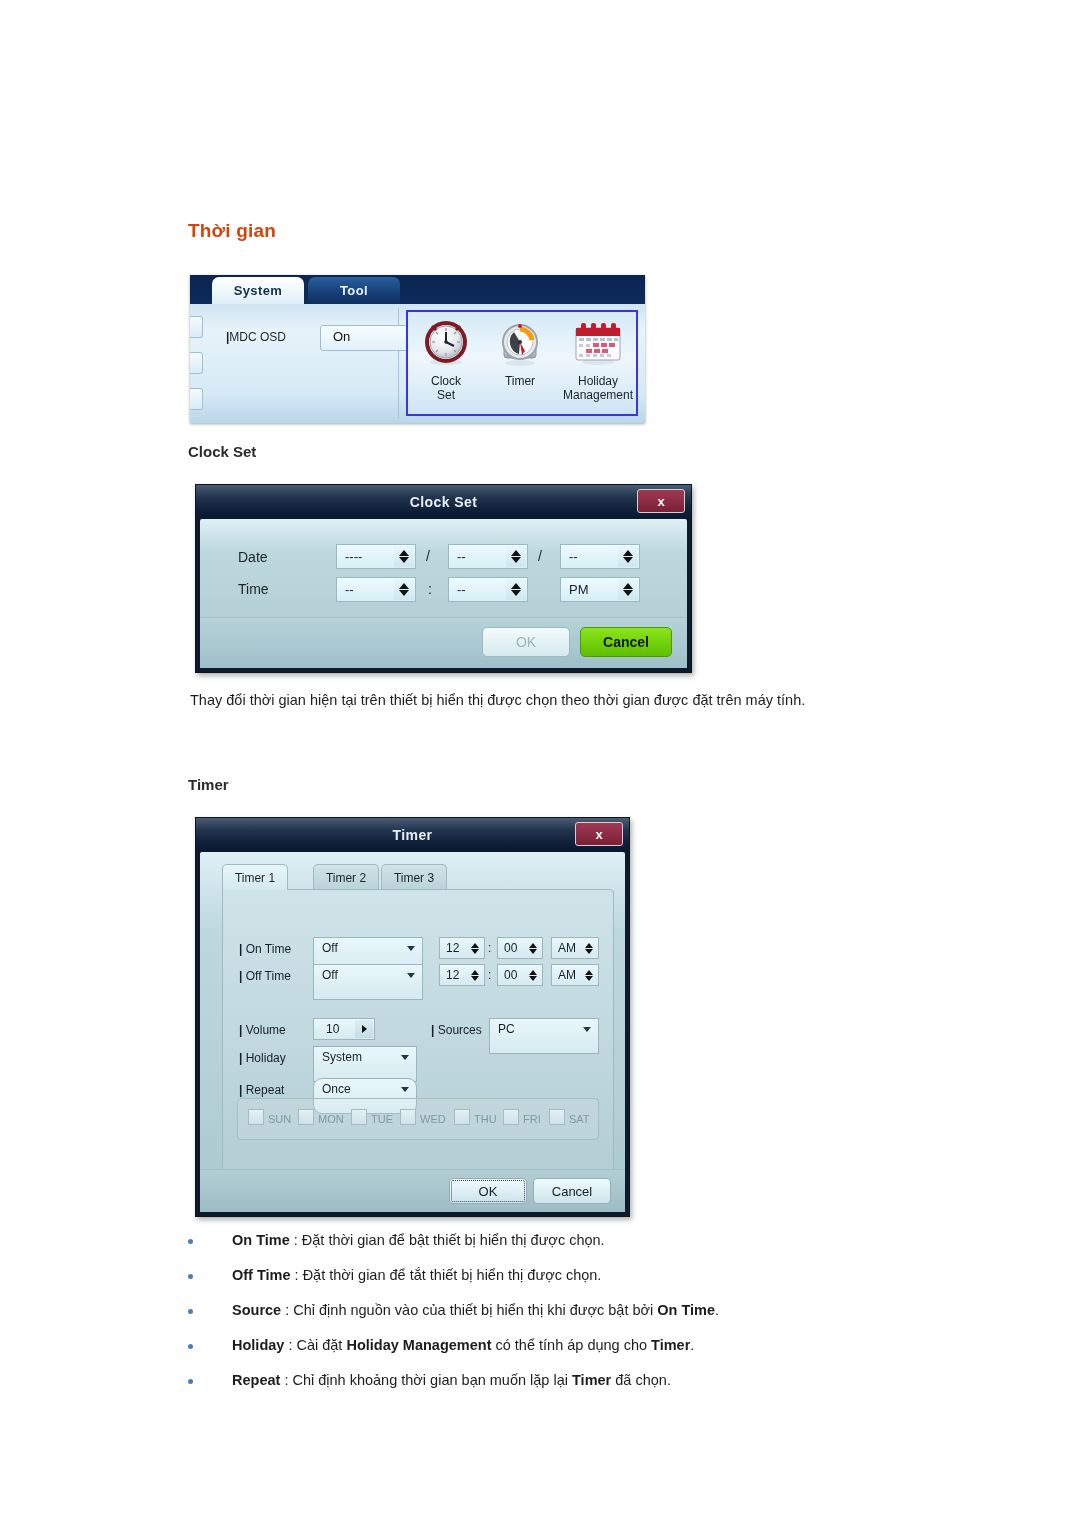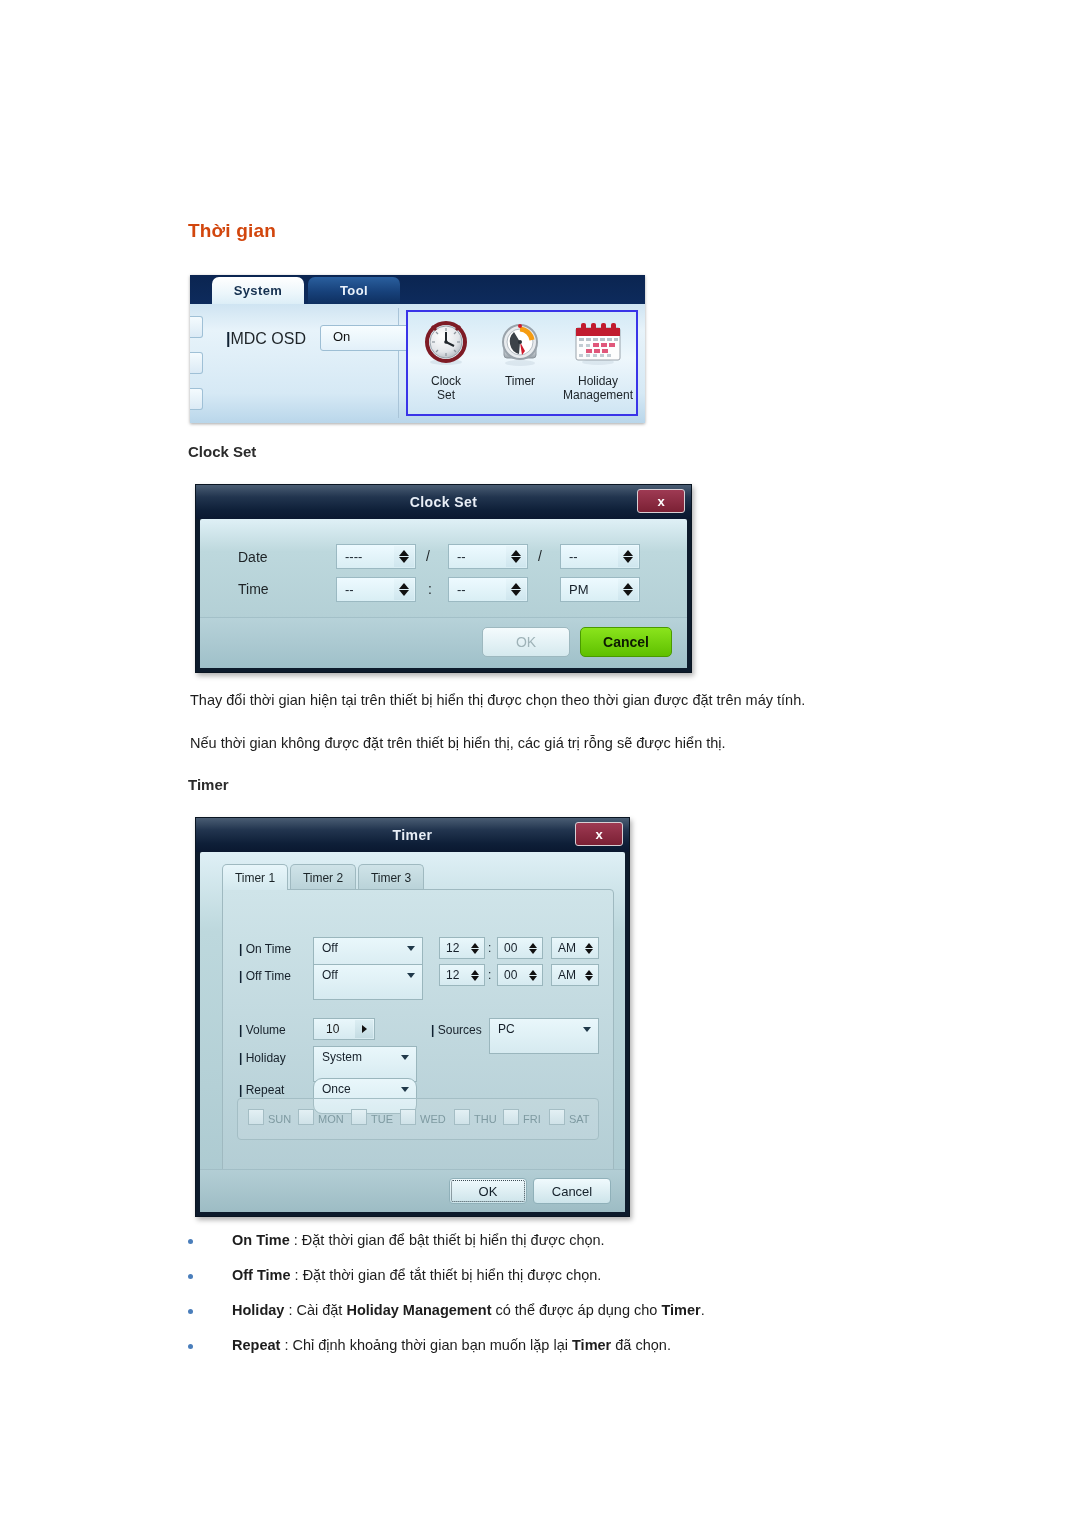--- a/index.html
+++ b/index.html
@@ -57,21 +57,21 @@
   .panel-left{
     position:absolute;left:8px;top:4px;width:200px;height:110px;
     border-right:1px solid #a9c4d8;
   }
   .stub{
     position:absolute;left:-8px;width:12px;height:20px;
     border:1px solid #9fc0d6;border-left:none;border-radius:0 3px 3px 0;
     background:linear-gradient(to bottom,#f4fbfe,#dbeaf5);
   }
   .mdc-label{
-    position:absolute;left:28px;top:22px;font-size:16px;color:#1e2428;white-space:nowrap;
+    position:absolute;left:28px;top:22px;font-size:12px;color:#1e2428;white-space:nowrap;
   }
   .mdc-label .bar{color:#123; font-weight:bold;}
   .mdc-combo{
     position:absolute;left:122px;top:17px;width:78px;height:24px;
     background:linear-gradient(to bottom,#f7fdff,#e2f0f9);
     border:1px solid #9dbed4;border-radius:3px;
     font-size:13px;color:#111;padding-left:44px;
   }
   .mdc-combo .val{position:absolute;left:12px;top:3px;}
   .caret{
@@ -158,21 +158,21 @@
   
   #timer-dialog{left:195px;top:817px;width:435px;height:400px;}
   .tabs{position:absolute;left:22px;top:12px;height:26px;}
   .ttab{
     position:absolute;top:0;height:26px;width:66px;
     font-size:12px;display:flex;align-items:center;justify-content:center;
     border:1px solid #9fb9c0;border-bottom:none;border-radius:5px 5px 0 0;
     color:#1b2428;box-sizing:border-box;
   }
   .ttab.on{left:0;background:linear-gradient(to bottom,#e8f6fa,#d3e8ee);z-index:3;}
-  .ttab.off{background:linear-gradient(to bottom,#cfe3e8,#b9d2d8);}
+  .ttab.off{background:linear-gradient(to bottom,#cfe3e8,#b9d2d8);margin-left:23px;}
   .ttab.t2{left:68px;} .ttab.t3{left:136px;}
   .tab-panel{
     position:absolute;left:22px;top:37px;width:392px;height:287px;
     border:1px solid #9fb9c0;border-radius:0 4px 4px 4px;
     background:linear-gradient(to bottom,#cfe4e9,#b3cdd4);
     box-sizing:border-box;
   }
   .tr-lbl{position:absolute;font-size:12px;color:#16202a;white-space:nowrap;}
   .tr-lbl .bar{color:#0f2030;font-weight:bold;}
   .combo{
@@ -435,21 +435,20 @@
       </div>
 
       <div class="cs-footer">
         <div class="btn btn-ok-dim" style="left:282px;top:9px;width:88px;">OK</div>
         <div class="btn btn-cancel-green" style="left:380px;top:9px;width:92px;">Cancel</div>
       </div>
     </div>
   </div>
 
   <div class="para" style="top:692px;">Thay đổi thời gian hiện tại trên thiết bị hiển thị được chọn theo thời gian được đặt trên máy tính.</div>
-  <div class="para" style="top:735px;">Nếu thời gian không được đặt trên thiết bị hiển thị, các giá trị rỗng sẽ được hiển thị.</div>
 
   <div class="h-sub" id="timer-heading">Timer</div>
 
   <div class="dlg" id="timer-dialog">
     <div class="dlg-title">
       <span>Timer</span>
     </div>
     <div class="dlg-close">x</div>
     <div class="dlg-body">
 
@@ -589,17 +588,18 @@
       <div class="timer-footer">
         <div class="btn-sm focus" style="left:249px;top:8px;">OK</div>
         <div class="btn-sm" style="left:333px;top:8px;">Cancel</div>
       </div>
     </div>
   </div>
 
   <div class="bullets">
     <div class="bullet"><span class="dot"></span><b>On Time</b><span> : Đặt thời gian để bật thiết bị hiển thị được chọn.</span></div>
     <div class="bullet"><span class="dot"></span><b>Off Time</b><span> : Đặt thời gian để tắt thiết bị hiển thị được chọn.</span></div>
-    <div class="bullet"><span class="dot"></span><b>Holiday</b><span> : Cài đặt </span><b>Holiday Management</b><span> có thể được áp dụng cho </span><b>Timer</b><span>.</span></div>
+    <div class="bullet"><span class="dot"></span><b>Source</b><span> : Chỉ định nguồn vào của thiết bị hiển thị khi được bật bởi </span><b>On Time</b><span>.</span></div>
+    <div class="bullet"><span class="dot"></span><b>Holiday</b><span> : Cài đặt </span><b>Holiday Management</b><span> có thể tính áp dụng cho </span><b>Timer</b><span>.</span></div>
     <div class="bullet"><span class="dot"></span><b>Repeat</b><span> : Chỉ định khoảng thời gian bạn muốn lặp lại </span><b>Timer</b><span> đã chọn.</span></div>
   </div>
 
 </div>
 
 </body></html>

